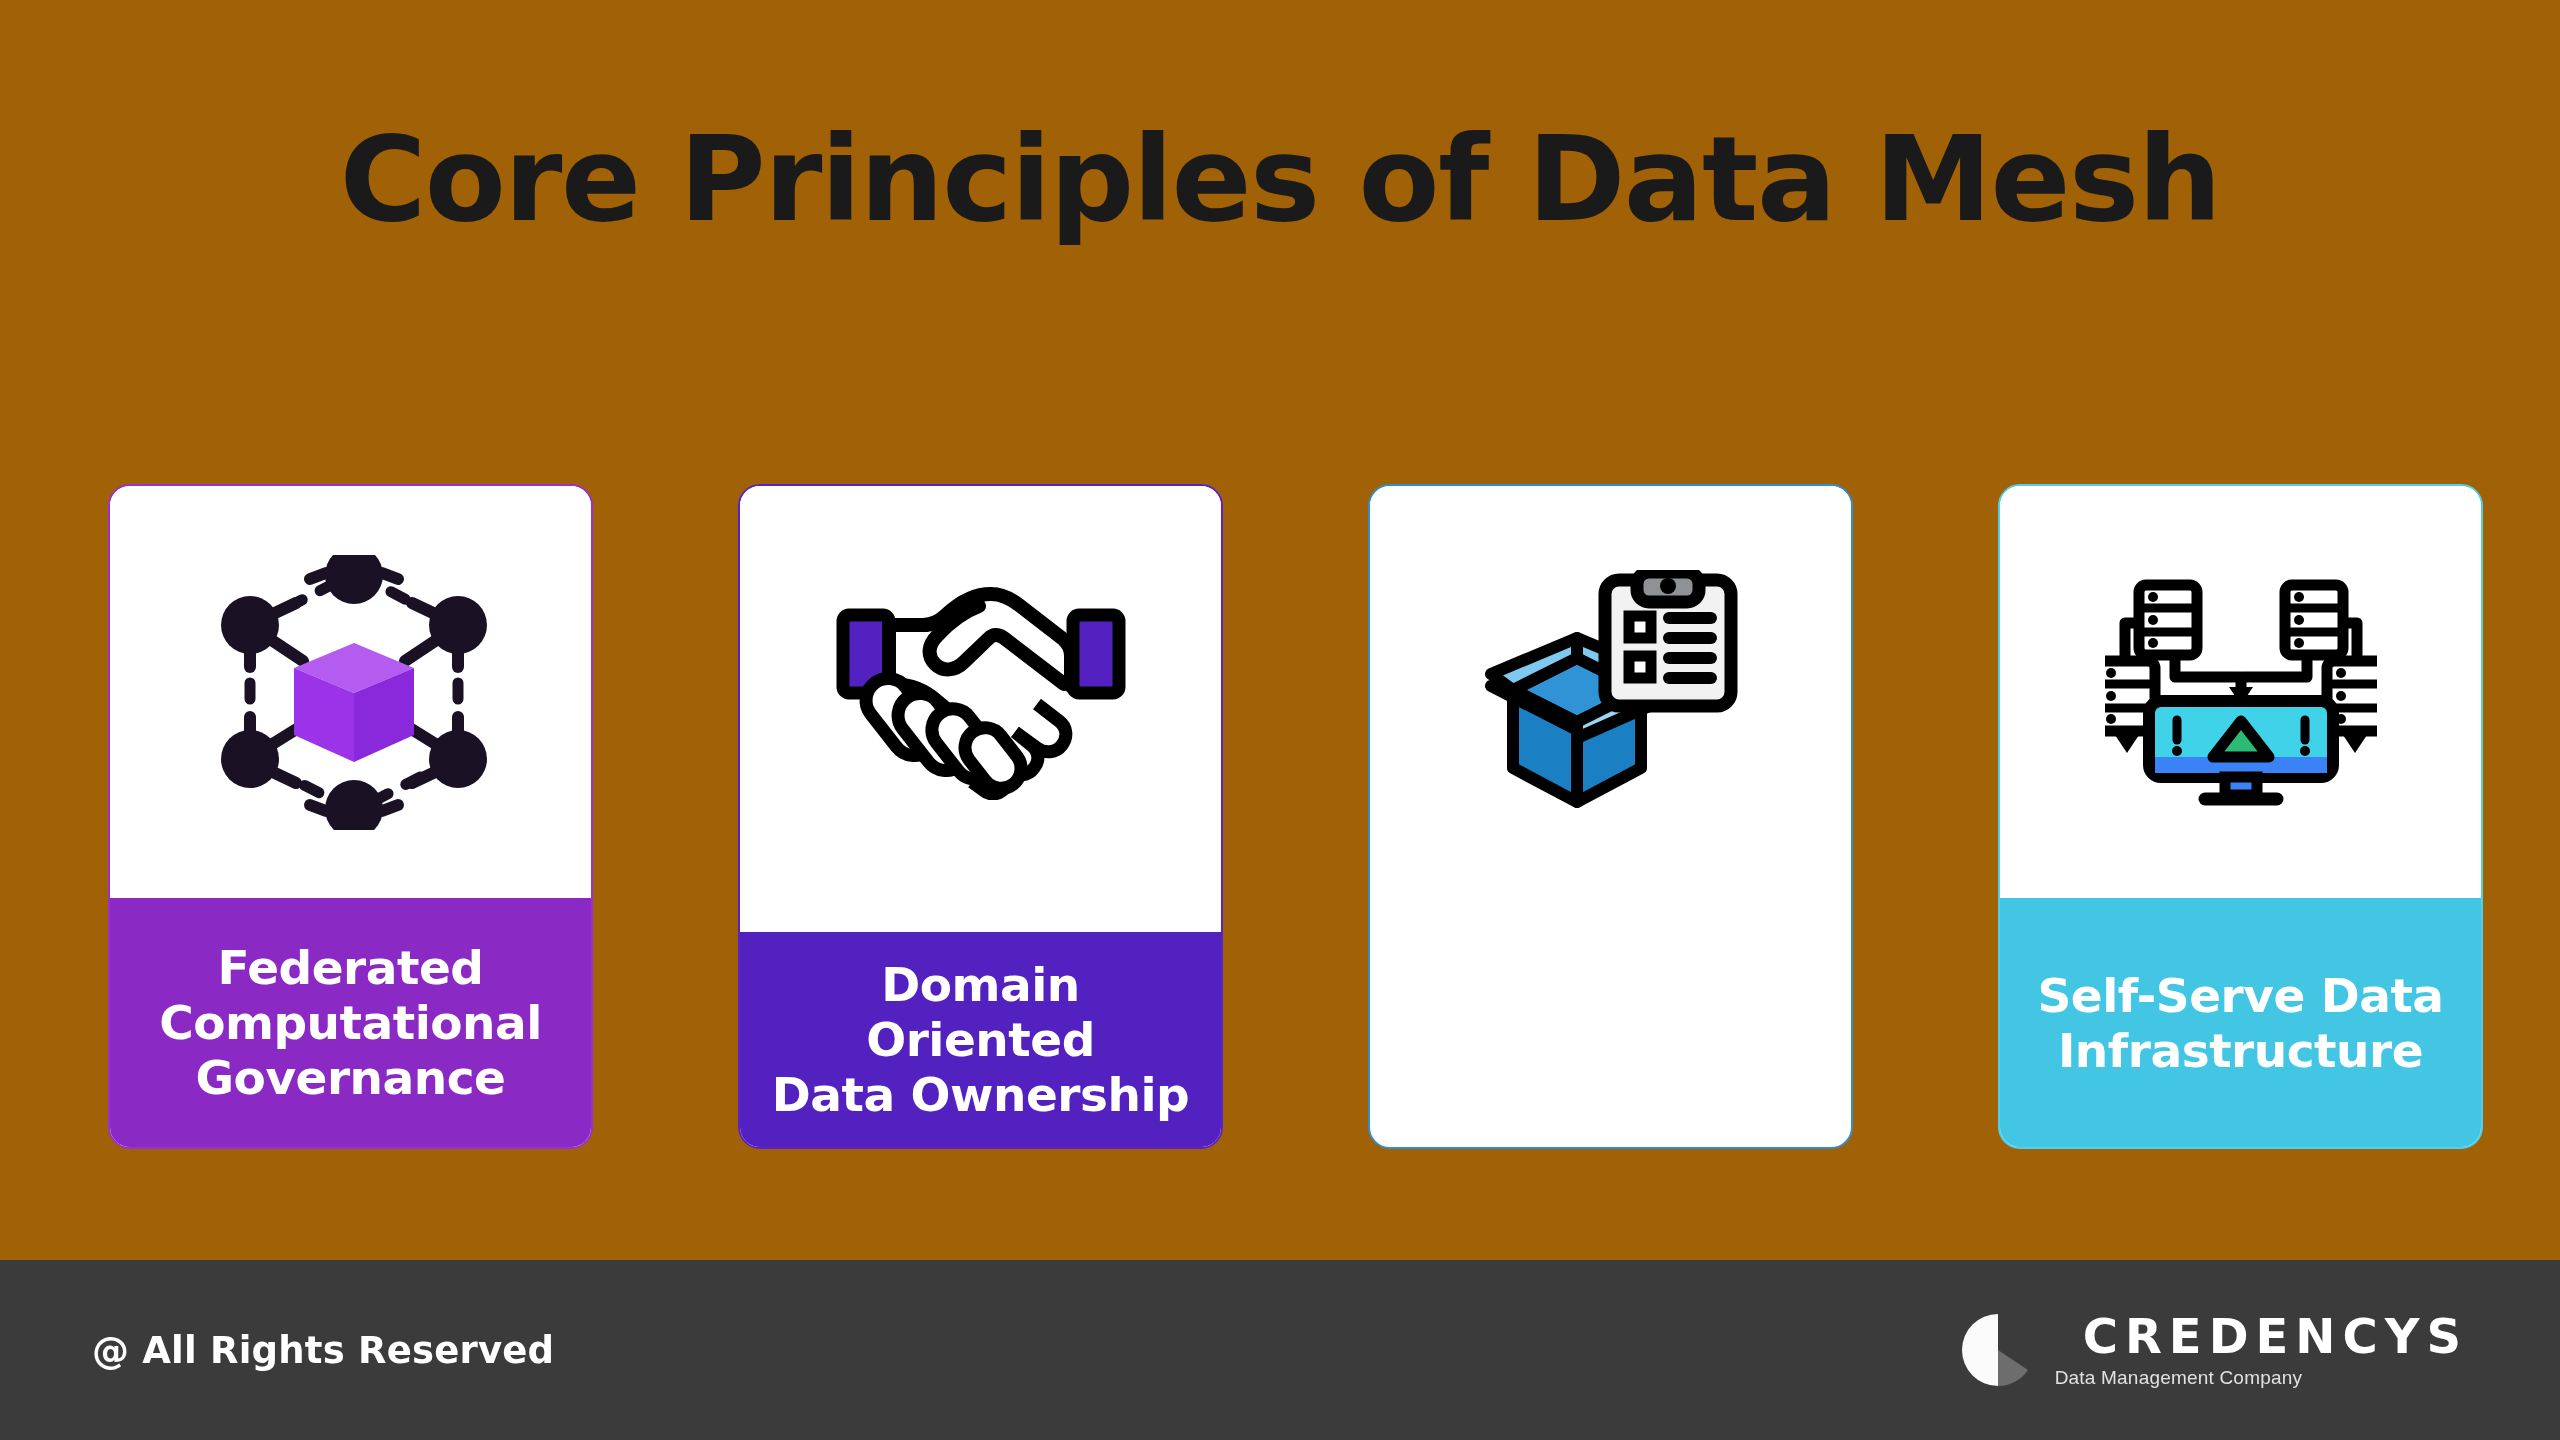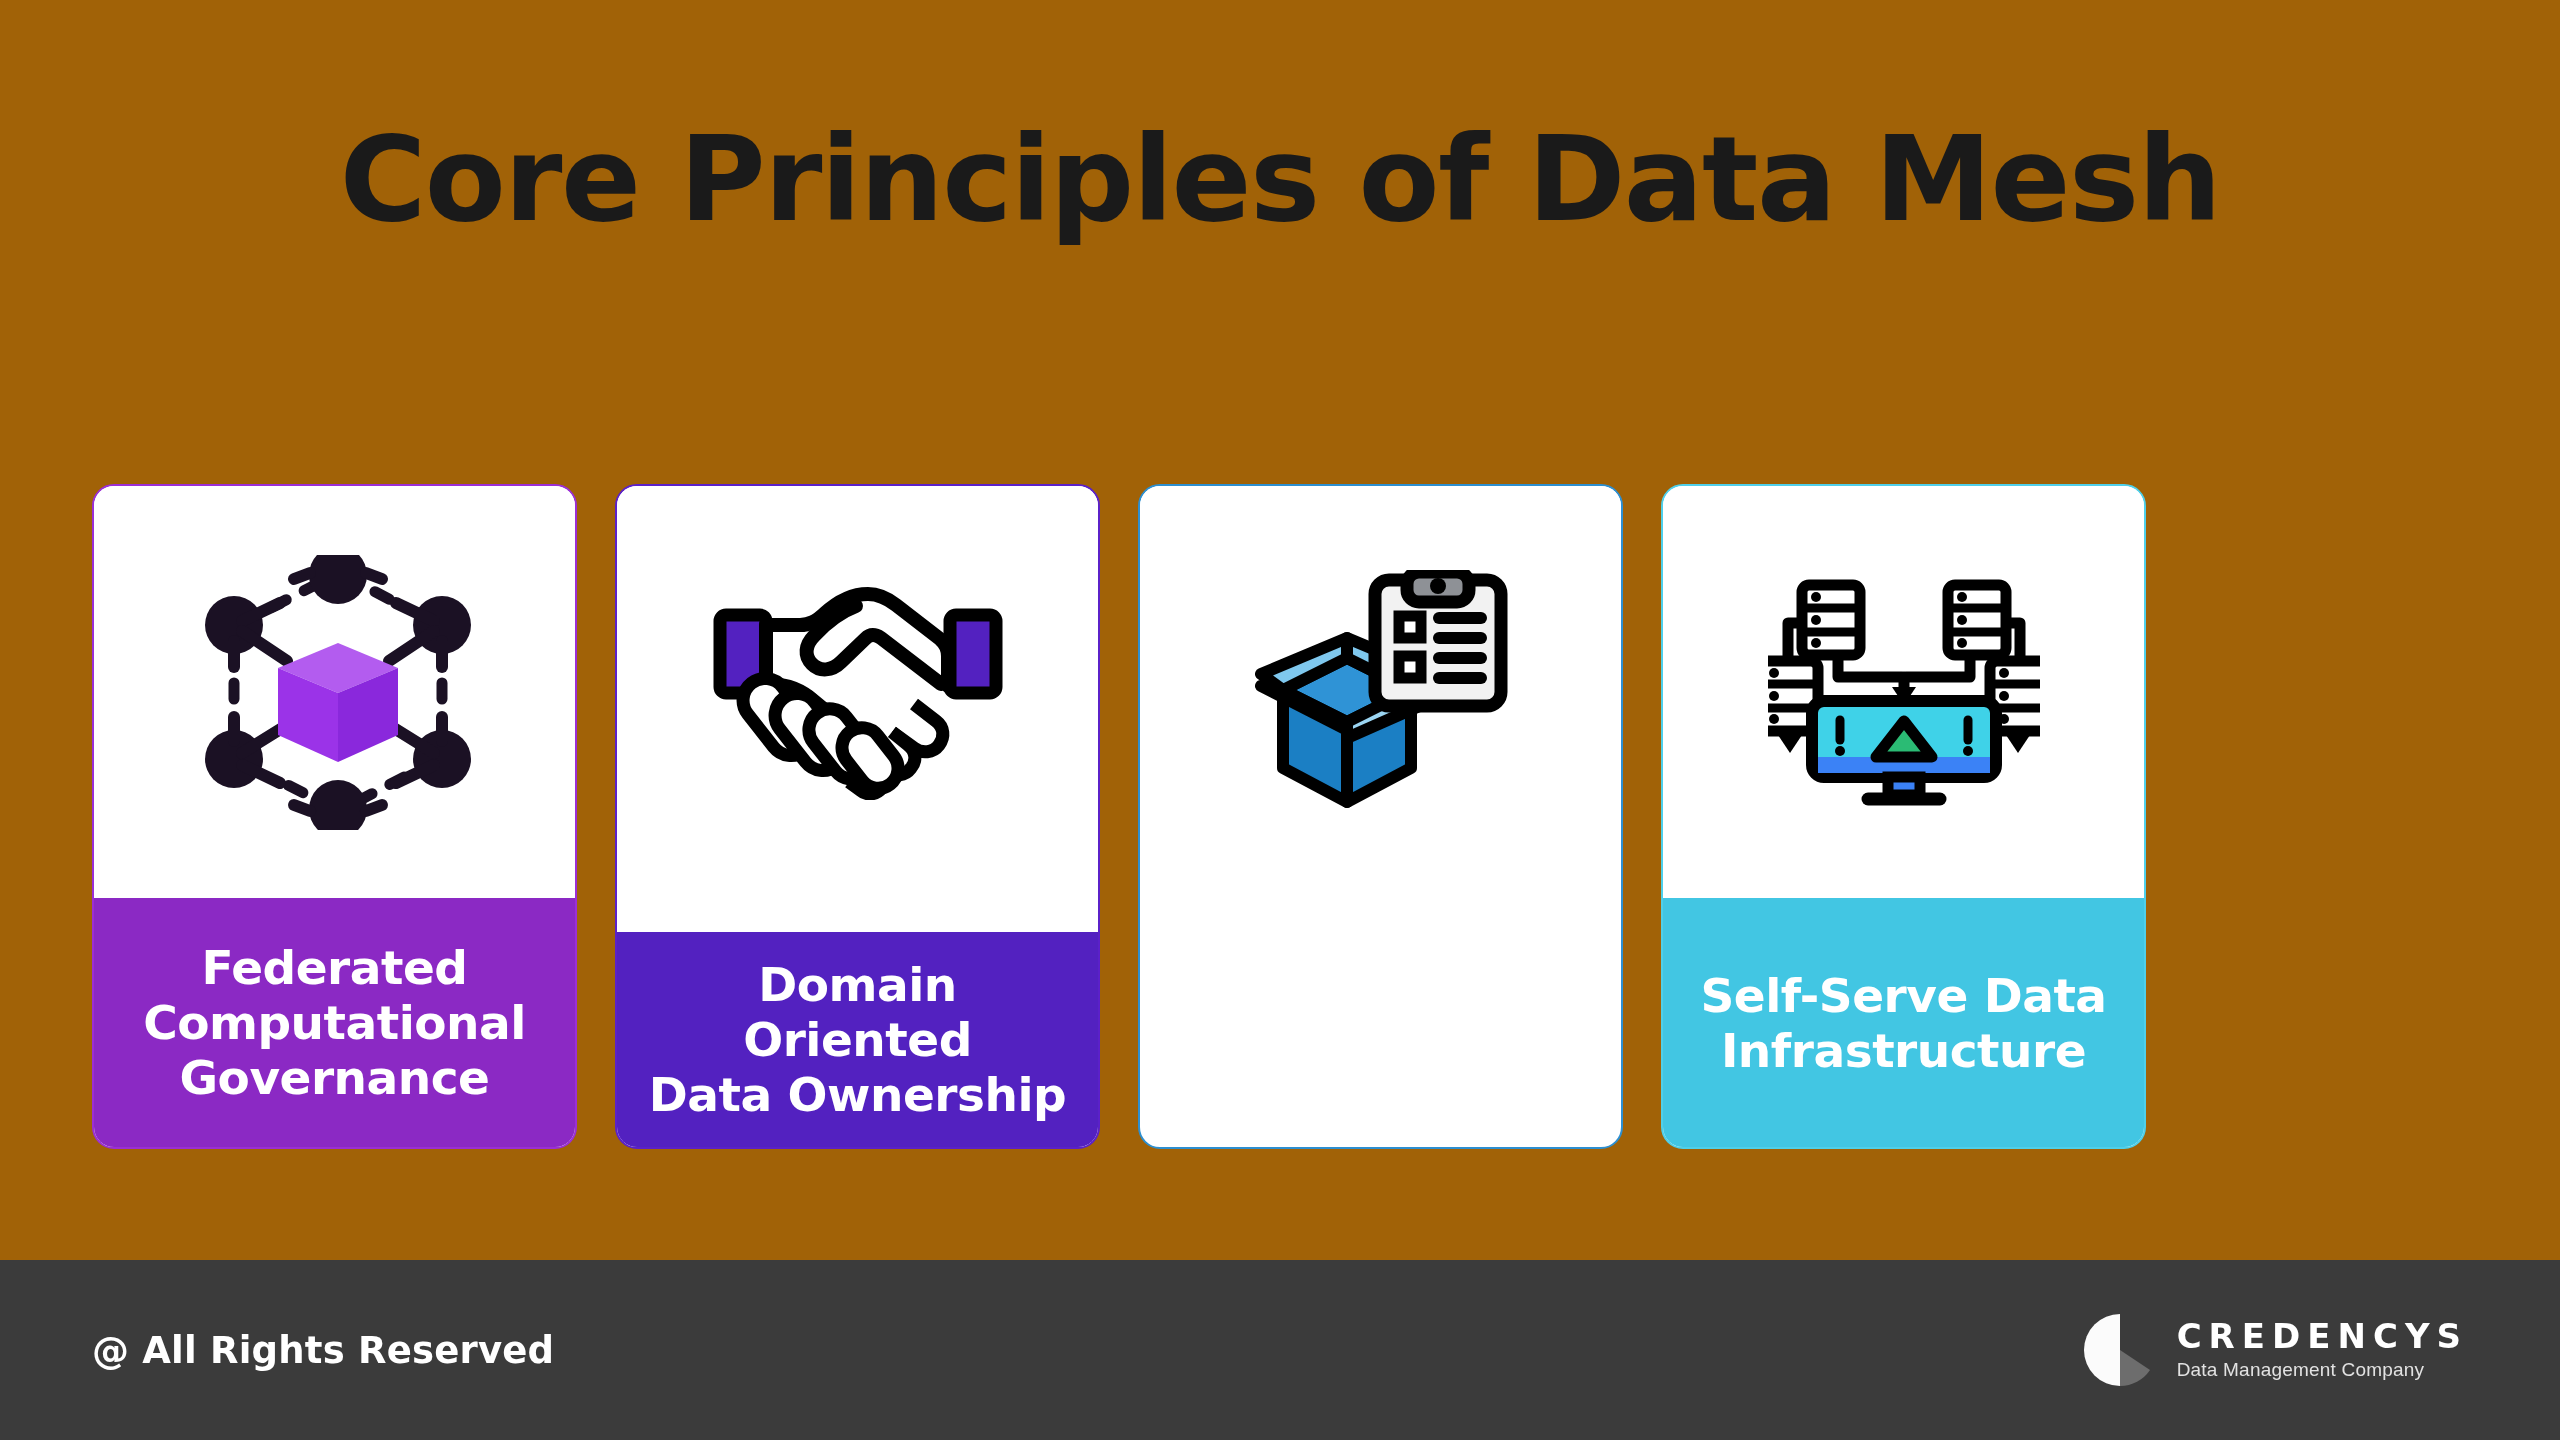--- a/index.html
+++ b/index.html
@@ -20,22 +20,22 @@
     font-weight:bold;
     letter-spacing:-1.5px;
     color:#1a1a1a;
     font-family:"DejaVu Sans", sans-serif;
     line-height:1.05;
   }
 
   
   .cards {
     position:absolute;
-    top:484px; left:92px;
-    width:2054px; height:665px;
+    top:484px; left:108px;
+    width:2375px; height:665px;
     display:flex;
     justify-content:space-between;
   }
   .card {
     width:485px; height:665px;
     border-radius:22px;
     background:#ffffff;
     display:flex;
     flex-direction:column;
     overflow:hidden;
@@ -82,25 +82,26 @@
     color:#ffffff;
     font-size:37px;
     font-weight:bold;
     letter-spacing:0.2px;
     font-family:"DejaVu Sans", sans-serif;
   }
   .brand { display:flex; align-items:center; gap:18px; }
   .brand-text { display:flex; flex-direction:column; justify-content:center; }
   .brand-name {
     color:#ffffff;
-    font-size:34px;
+    font-size:48px;
     font-weight:bold;
     letter-spacing:7px;
     line-height:1.05;
     font-family:"DejaVu Sans", sans-serif;
+    margin-left:28px;
   }
   .brand-tag {
     color:#e2e2e2;
     font-size:19px;
     letter-spacing:0.2px;
     margin-top:5px;
     font-family:"Liberation Sans", sans-serif;
   }
 </style>
 </head>

